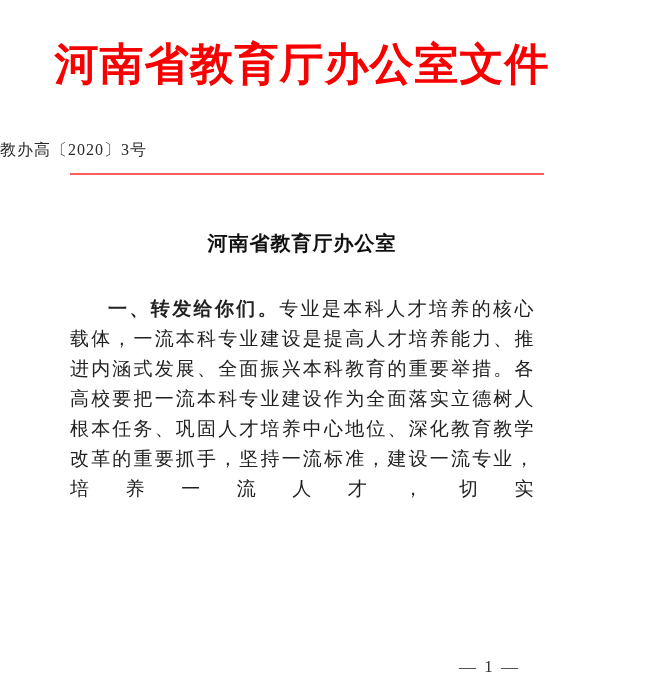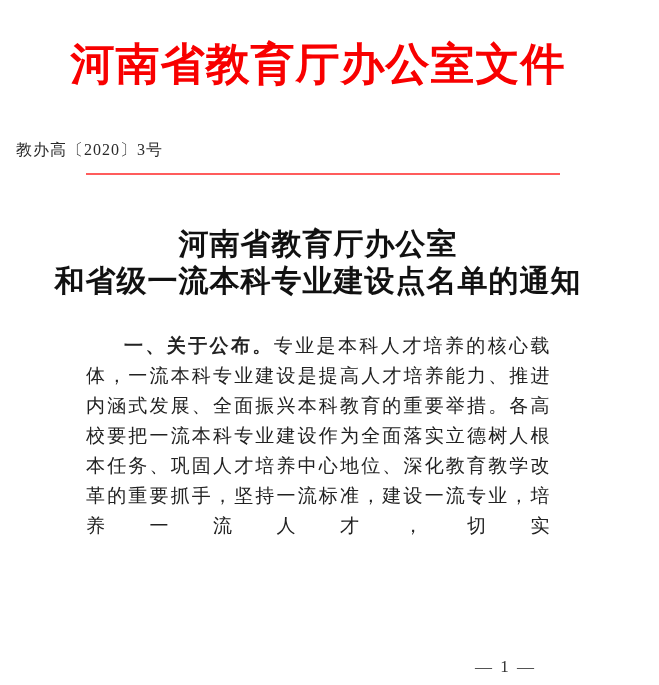--- a/index.html
+++ b/index.html
@@ -5,21 +5,20 @@
   * { margin: 0; padding: 0; box-sizing: border-box; }
   html, body { background: #ffffff; }
   .page {
     position: relative;
     width: 604px;
     height: 685px;
     background: #ffffff;
     font-family: "Liberation Serif", "DejaVu Serif", serif;
     color: #1c1c1c;
     overflow: hidden;
-    margin-left: 16px;
   }
   .header-org-title {
     margin-top: 34px;
     text-align: center;
     color: #f80000;
     font-size: 44px;
     line-height: 62px;
     font-weight: bold;
     letter-spacing: 1px;
     white-space: nowrap;
@@ -34,21 +33,21 @@
   }
   .red-divider {
     margin: 13px 60px 0 70px;
     height: 0;
     border-top: 2px solid #ff5c5c;
   }
   .doc-title {
     margin-top: 50px;
     text-align: center;
     font-weight: bold;
-    font-size: 30px;
+    font-size: 20px;
     line-height: 37px;
     color: #111111;
     letter-spacing: 1px;
   }
   .body-text {
     margin: 32px 69px 0 70px;
     font-size: 19px;
     line-height: 30px;
     color: #222222;
     letter-spacing: 1.5px;
@@ -78,22 +77,21 @@
 <div class="page">
 
   <div class="header-org-title">河南省教育厅办公室文件</div>
 
   <div class="doc-number">教办高〔2020〕3号</div>
 
   <div class="red-divider"></div>
 
   <div class="doc-title">
     <div>河南省教育厅办公室</div>
-    <div>和省级一流本科专业建设点名单的通知</div>
   </div>
 
   <div class="body-text">
-    <p class="indent para-fill"><span class="bold-lead">一、关于公布。</span><span>专业是本科人才培养的核心载体，一流本科专业建设是提高人才培养能力、推进内涵式发展、全面振兴本科教育的重要举措。各高校要把一流本科专业建设作为全面落实立德树人根本任务、巩固人才培养中心地位、深化教育教学改革的重要抓手，坚持一流标准，建设一流专业，培养一流人才，切实</span></p>
+    <p class="indent para-fill"><span class="bold-lead">一、转发给你们。</span><span>专业是本科人才培养的核心载体，一流本科专业建设是提高人才培养能力、推进内涵式发展、全面振兴本科教育的重要举措。各高校要把一流本科专业建设作为全面落实立德树人根本任务、巩固人才培养中心地位、深化教育教学改革的重要抓手，坚持一流标准，建设一流专业，培养一流人才，切实</span></p>
   </div>
 
   <div class="page-number">— 1 —</div>
 
 </div>
 
 </body></html>

